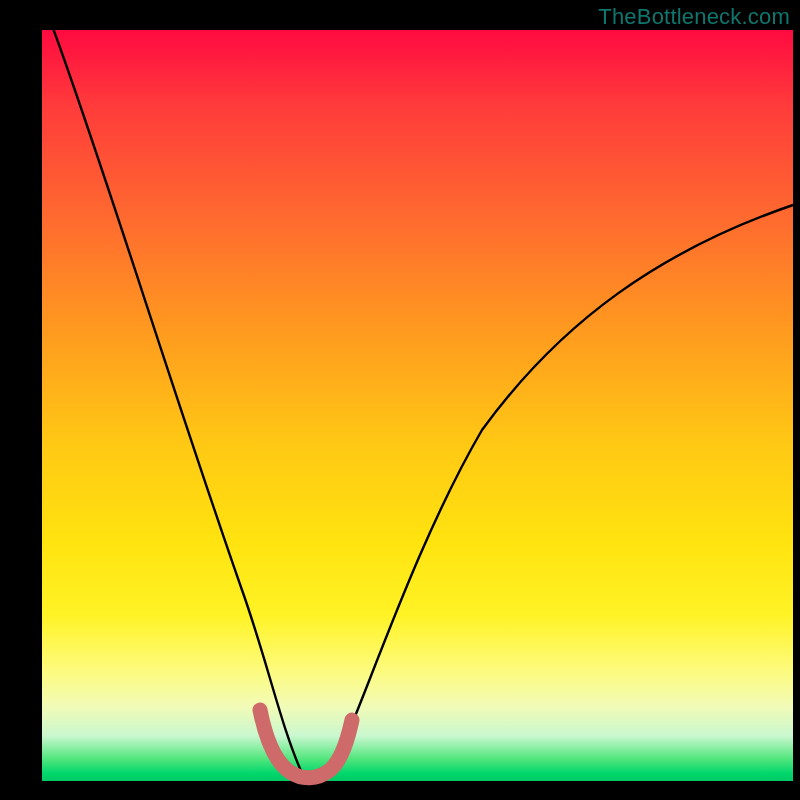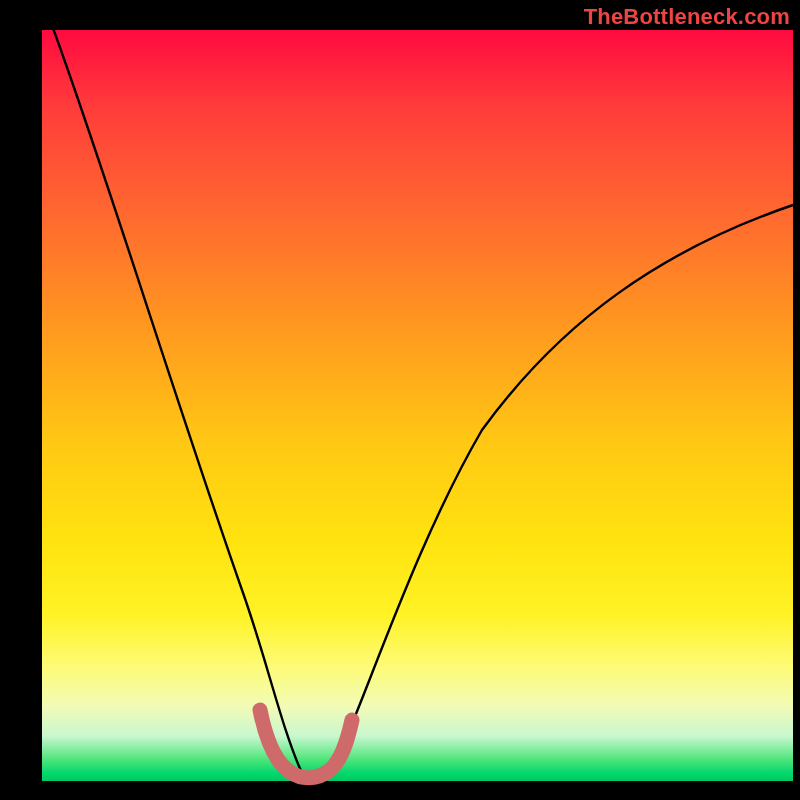--- a/index.html
+++ b/index.html
@@ -10,22 +10,22 @@
     background: #000;
     position: relative;
     overflow: hidden;
     font-family: Arial, Helvetica, sans-serif;
   }
   .watermark {
     position: absolute;
     top: 4px;
     right: 10px;
     font-size: 22px;
-    color: #ef4444;
-    font-weight: 700;
+    color: #0f766e;
+    font-weight: 400;
     letter-spacing: 0.2px;
     z-index: 10;
   }
   .plot-area {
     position: absolute;
     left: 42px;
     top: 30px;
     width: 751px;
     height: 751px;
     background: linear-gradient(to bottom,

